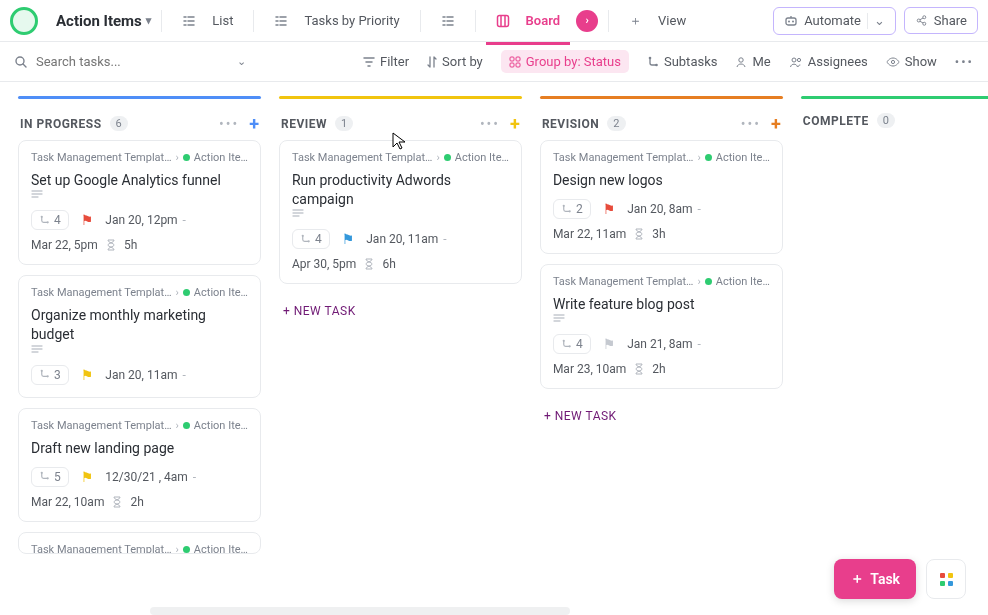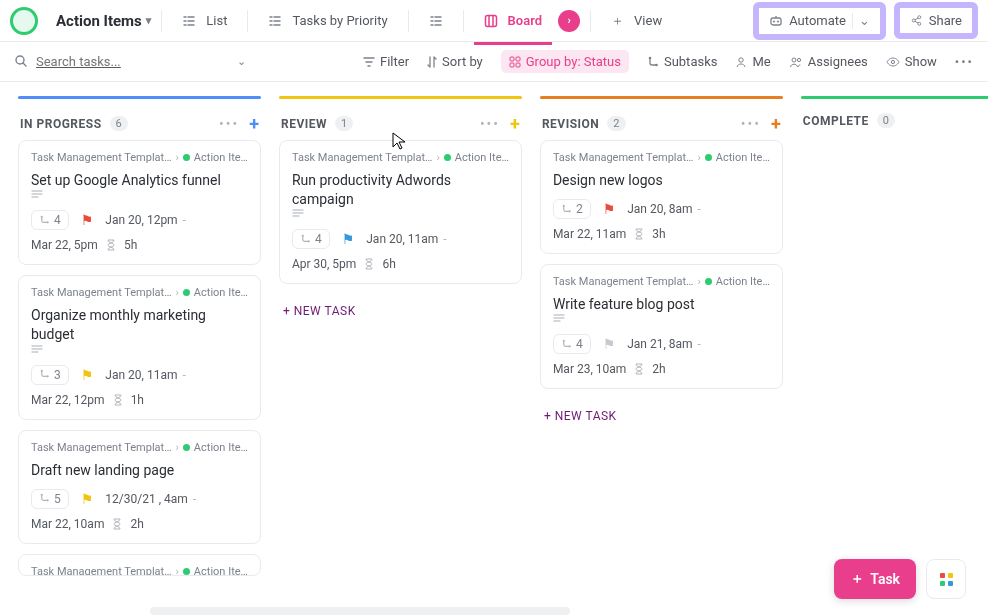--- a/index.html
+++ b/index.html
@@ -4,33 +4,33 @@
 <style>
   * { box-sizing: border-box; margin: 0; padding: 0; font-family: -apple-system, BlinkMacSystemFont, "Segoe UI", Roboto, sans-serif; }
   body { background: #fff; width: 988px; height: 615px; overflow: hidden; color: #2a2e34; position: relative; }
   
   
   .topbar { display:flex; align-items:center; height:42px; padding:0 10px; border-bottom:1px solid #e8eaed; gap:4px; }
   .logo-circle { width:28px; height:28px; border:3px solid #2ecc71; border-radius:50%; background:#e6f9ee; display:flex; align-items:center; justify-content:center; }
   .space-name { font-weight:700; font-size:15px; margin-left:14px; display:flex; align-items:center; gap:4px; color:#2a2e34; }
   .space-name .chev { color:#7c828d; font-size:11px; }
   .vdivider { width:1px; height:22px; background:#e8eaed; margin:0 6px; }
-  .view-tab { display:flex; align-items:center; gap:10px; padding:6px 10px; font-size:13px; color:#54585f; cursor:pointer; border-radius:4px; }
+  .view-tab { display:flex; align-items:center; gap:16px; padding:6px 10px; font-size:13px; color:#54585f; cursor:pointer; border-radius:4px; }
   .view-tab .vicon { color:#7c828d; display:flex; }
   .view-tab.active { color:#e83e8c; font-weight:600; position:relative; }
   .view-tab.active .vicon { color:#e83e8c; }
   .view-tab.active::after { content:""; position:absolute; bottom:-11px; left:0; right:0; height:3px; background:#e83e8c; }
   .next-arrow { width:22px;height:22px;border-radius:50%;background:#e83e8c;color:#fff;display:flex;align-items:center;justify-content:center;font-size:11px;font-weight:700;margin-left:2px; }
   .top-group-right { margin-left:auto; display:flex; align-items:center; gap:8px; }
-  .top-btn { display:flex;align-items:center;gap:6px;border:6px solid #c4b5fd;border-radius:6px;padding:5px 10px;font-size:13px;color:#54585f;cursor:pointer; }
+  .top-btn { display:flex;align-items:center;gap:6px;border:1px solid #c4b5fd;border-radius:6px;padding:5px 10px;font-size:13px;color:#54585f;cursor:pointer; }
   .top-btn .chev { color:#7c828d; }
   
   
   .filterbar { display:flex; align-items:center; height:40px; padding:0 14px; gap:18px; border-bottom:1px solid #e8eaed; font-size:13px; color:#54585f; }
-  .search-wrap { display:flex; align-items:flex-start; gap:8px; flex:0 0 205px;text-decoration:underline; }
+  .search-wrap { display:flex; align-items:flex-end; gap:8px; flex:0 0 205px; }
   .search-wrap input { border:none; outline:none; font-size:13px; color:#7c828d; flex:1; }
   .search-chev { color:#7c828d; font-size:11px; margin-right:auto; }
   .spacer { flex:1; }
   .fbtn { display:flex; align-items:center; gap:5px; cursor:pointer; }
   .fbtn.grouped { background:#fce6f1; color:#e83e8c; padding:4px 8px; border-radius:5px; }
   .kebab { letter-spacing:2px; color:#7c828d; cursor:pointer; }
   
   
   .board { display:flex; gap:18px; padding:14px 18px; overflow-x:auto; height:calc(100% - 82px); align-items:flex-start; }
   .column { flex:0 0 240px; display:flex; flex-direction:column; }
@@ -298,29 +298,20 @@
               <svg width="11" height="11" viewBox="0 0 12 12">
                 <path d="M3 2v4a2 2 0 0 0 2 2h4" stroke="#b0b5bd" stroke-width="1.3" fill="none"></path>
                 <circle cx="3" cy="2" r="1.2" fill="#b0b5bd"></circle>
                 <circle cx="9.5" cy="8" r="1.2" fill="#b0b5bd"></circle>
               </svg>
               <span>3</span>
             </span>
         <span class="flag yellow">⚑</span>
         <span>Jan 20, 11am<span class="due-dash"> -</span></span>
       </div>
-      <div class="bottom-row">
-        <span>Mar 22, 12pm</span>
-        <span class="hourglass">
-              <svg width="10" height="12" viewBox="0 0 10 12">
-                <path d="M2 1h6M2 11h6M2 1c0 3 6 3 6 5s-6 2-6 5M8 1c0 3-6 3-6 5s6 2 6 5" stroke="#b0b5bd" stroke-width="1" fill="none"></path>
-              </svg>
-            </span>
-        <span>1h</span>
-      </div>
     </div>
     <div class="card">
       <div class="breadcrumb">
         <span>Task Management Templat…</span>
             <span class="bd-sep">›</span>
             <span class="status-dot"></span>
             <span>Action Ite…</span>
       </div>
       <div>
         <span class="card-title">Draft new landing page</span>

